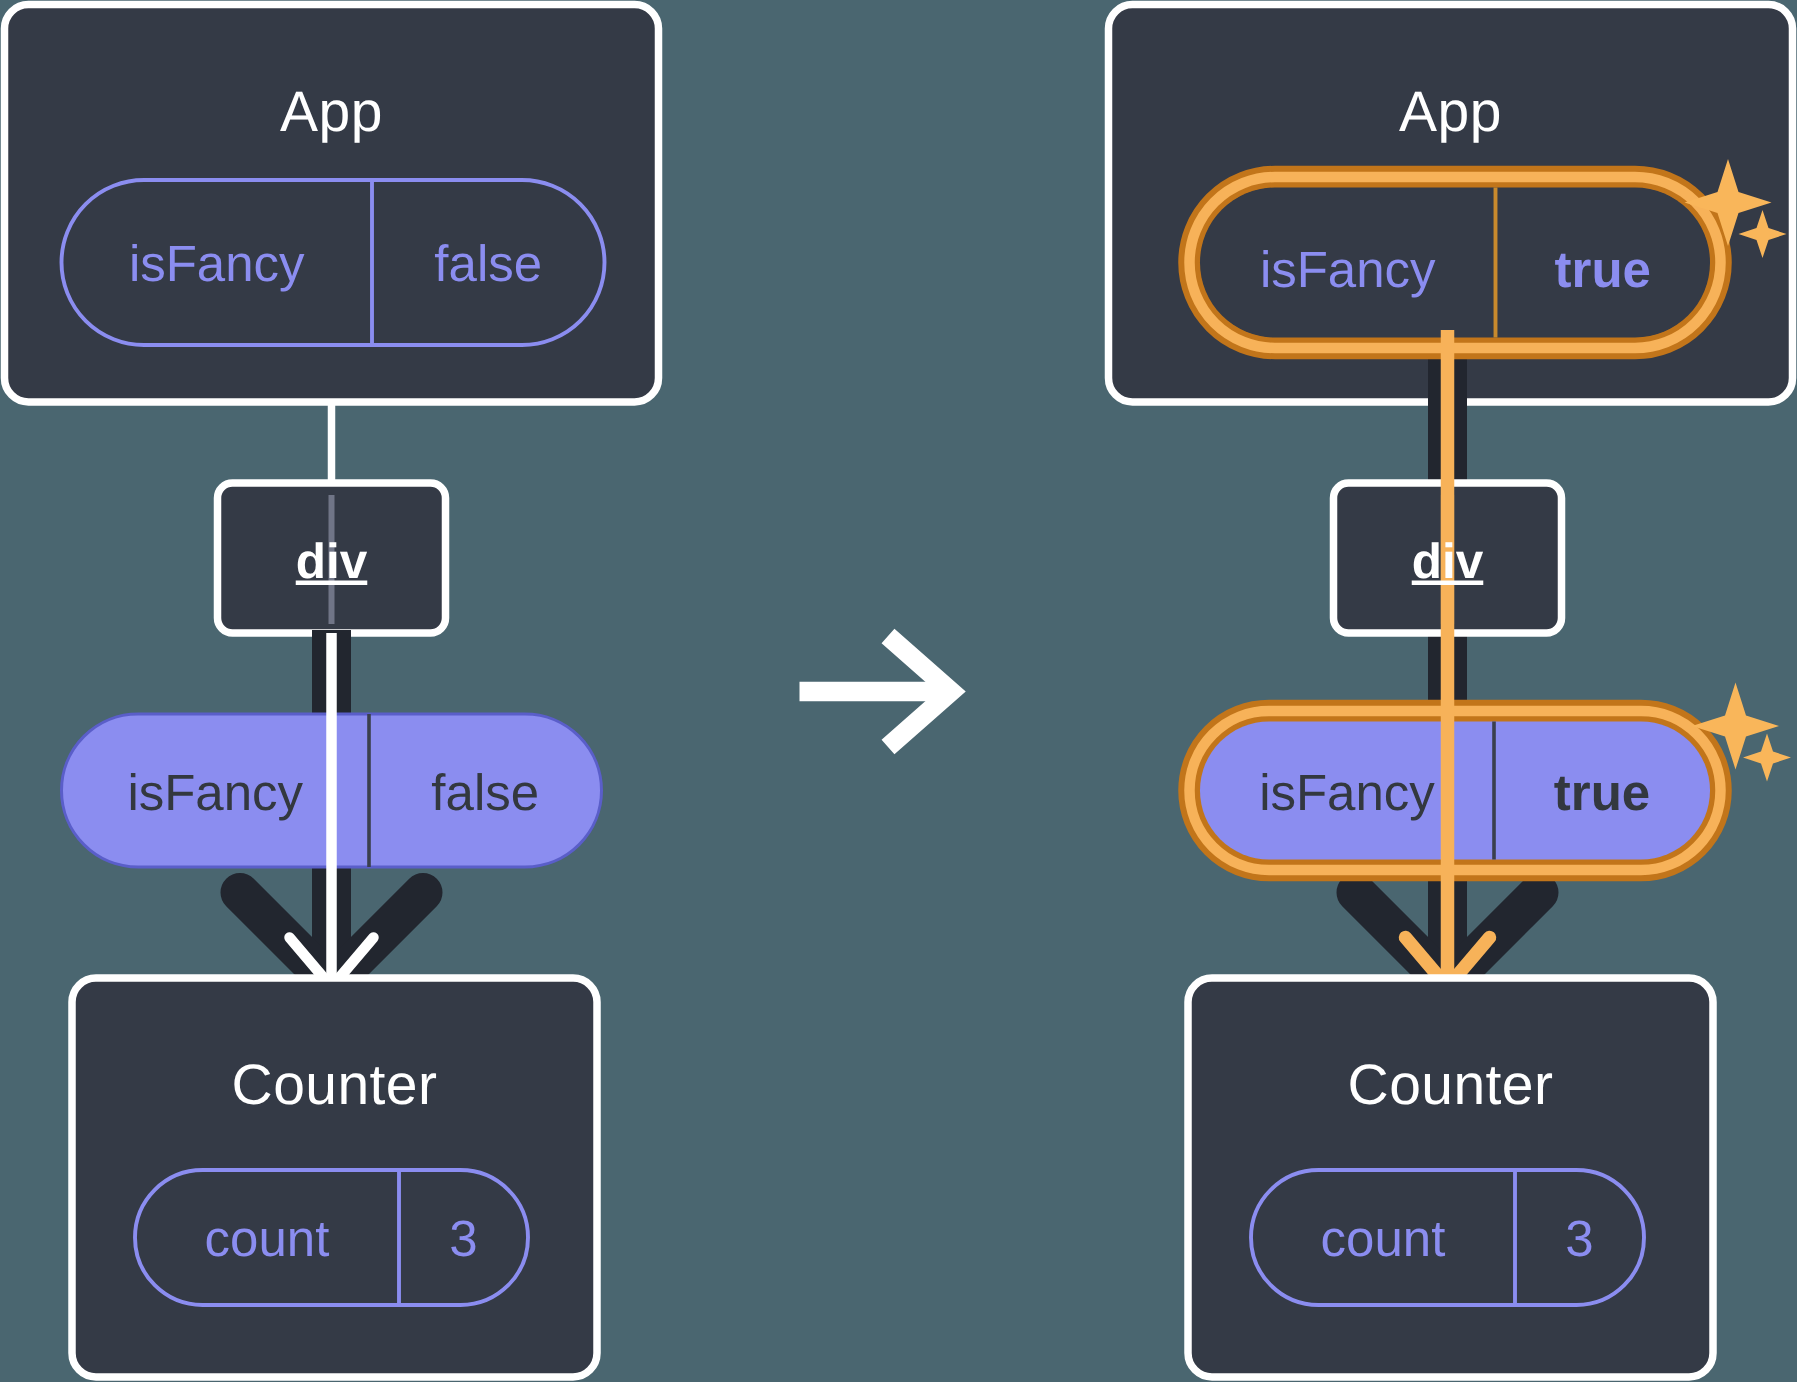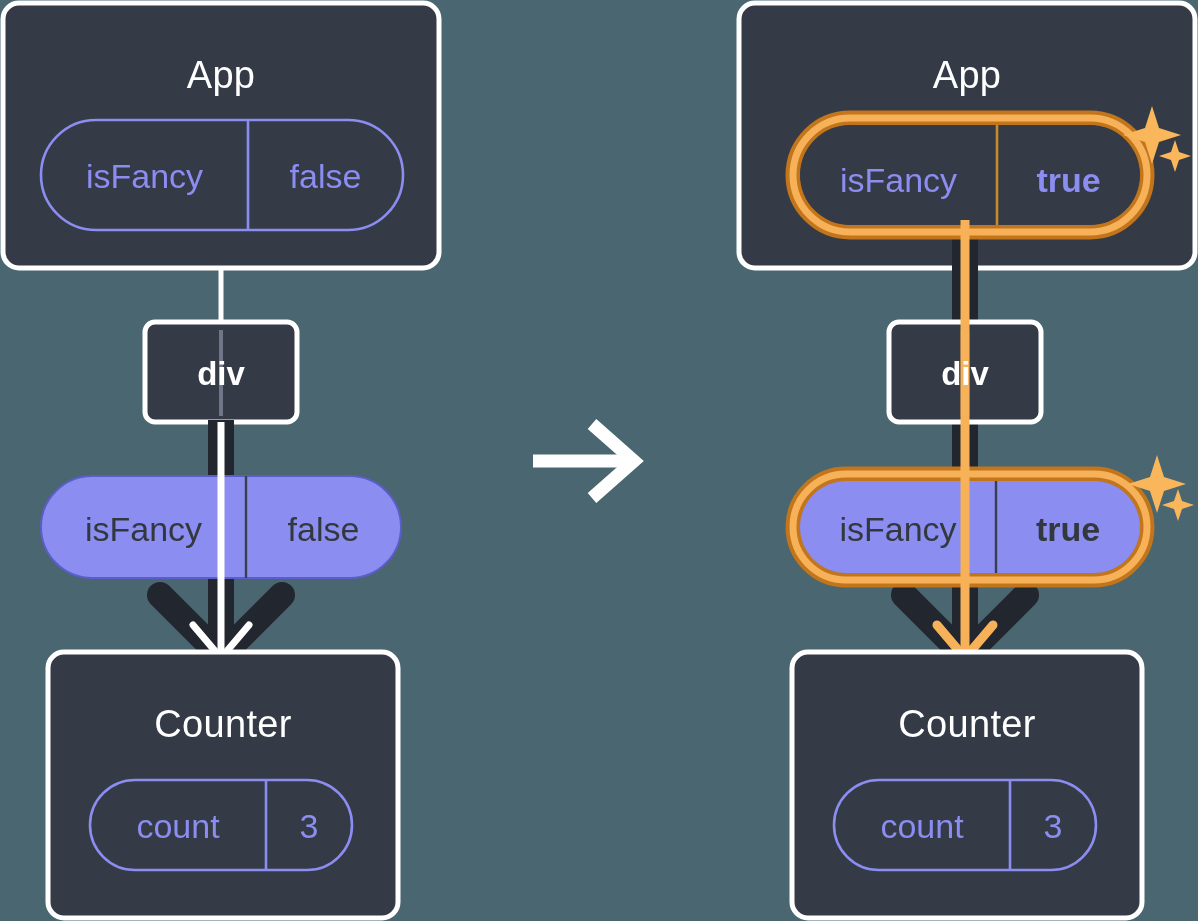--- a/index.html
+++ b/index.html
@@ -32,20 +32,21 @@
   .comp-title {
     color: #ffffff;
     font-size: 38px;
     font-weight: 400;
     letter-spacing: .3px;
   }
   .div-title {
     color: #ffffff;
     font-size: 33px;
     font-weight: 700;
+    text-decoration: underline;
   }
   .pill-txt-outline {
     color: #8b8df0;
     font-size: 34px;
     font-weight: 400;
   }
   .pill-txt-outline.bold { font-weight: 700; }
   .pill-txt-solid {
     color: #33383f;
     font-size: 34px;

